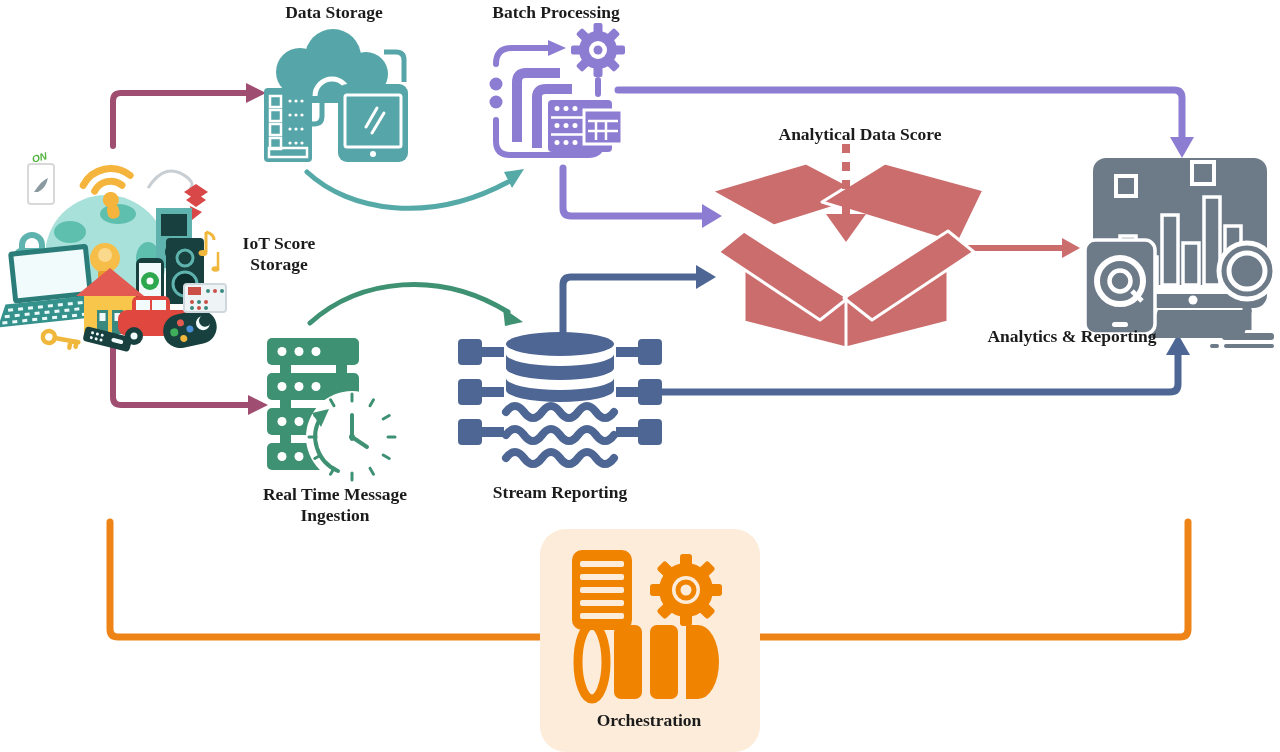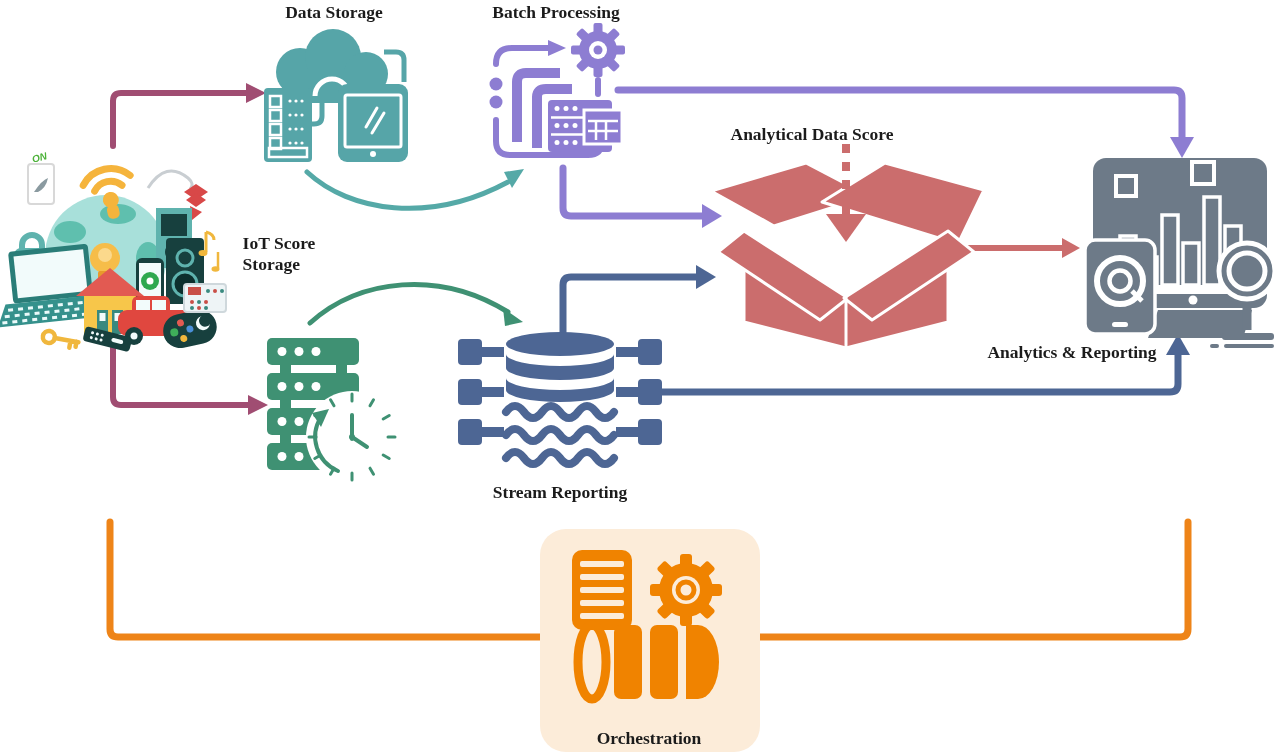--- a/index.html
+++ b/index.html
@@ -1,20 +1,20 @@
 <!DOCTYPE html>
 <html><head>
 <meta charset="utf-8">
 <style>
   html,body{margin:0;padding:0;background:#fff;}
   #stage{position:relative;width:1280px;height:752px;background:#fff;overflow:hidden;
          font-family:"Liberation Serif",serif;}
   #stage svg{position:absolute;left:0;top:0;}
   .label{position:absolute;transform:translateX(-50%);font-weight:bold;font-size:17.5px;
-         color:#1b1b1b;text-align:left;line-height:21px;white-space:nowrap;}
+         color:#1b1b1b;text-align:center;line-height:21px;white-space:nowrap;}
   .on-badge{position:absolute;font-size:10px;font-weight:bold;font-style:italic;
             color:#4db23a;transform:rotate(-14deg);font-family:"Liberation Sans",sans-serif;}
 </style>
 </head>
 <body>
 
 <div id="stage">
 
 <svg width="1280" height="752" viewBox="0 0 1280 752">
 
@@ -429,23 +429,27 @@
       <ellipse cx="203" cy="253" rx="4.5" ry="3" stroke="none"></ellipse>
       <path d="M206,232 q8,2 8,8" stroke-width="3" fill="none"></path>
       <path d="M218,252 V268" stroke-width="2.5" fill="none"></path>
       <ellipse cx="215.5" cy="269" rx="4" ry="2.8" stroke="none"></ellipse>
     </g>
   </g>
 </svg>
 
 <div class="label" style="left:334px;top:2px">Data Storage</div>
 <div class="label" style="left:556px;top:2px">Batch Processing</div>
-<div class="label" style="left:812px;top:124px">Analytical Data Score</div>
-<div class="label" style="left:1072px;top:342px">Analytics &amp; Reporting</div>
+<div class="label" style="left:860px;top:124px">Analytical Data Score</div>
+<div class="label" style="left:1072px;top:326px">Analytics &amp; Reporting</div>
 <div class="label" style="left:279px;top:233px">
   <div>IoT Score</div>
   <div>Storage</div>
 </div>
+<div class="label" style="left:335px;top:484px">
+  <div>Real Time Message</div>
+  <div>Ingestion</div>
+</div>
 <div class="label" style="left:560px;top:482px">Stream Reporting</div>
-<div class="label" style="left:649px;top:728px">Orchestration</div>
+<div class="label" style="left:649px;top:710px">Orchestration</div>
 <div class="on-badge" style="left:32px;top:152px">ON</div>
 
 </div>
 
 </body></html>

